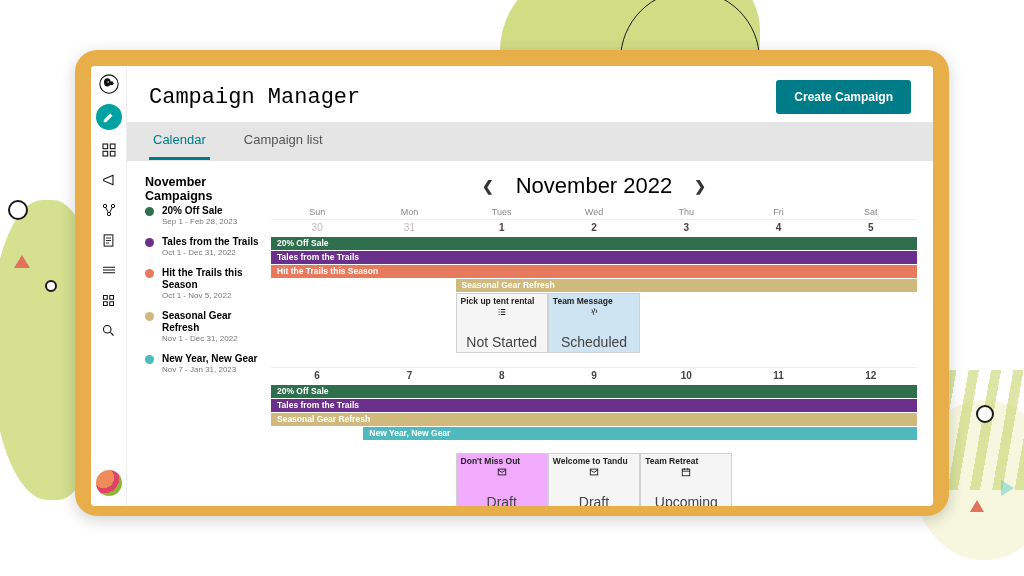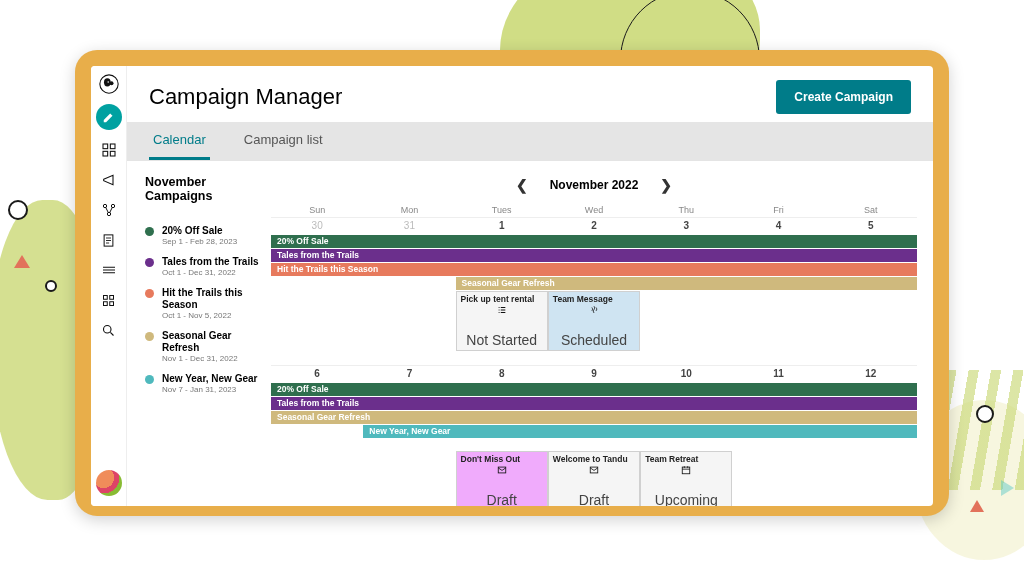--- a/index.html
+++ b/index.html
@@ -54,38 +54,38 @@
   .rail-item.active { width:26px; height:26px; border-radius:50%; background:#00a1a1; color:#fff;}
   .rail .logo svg{ width:22px; height:22px; }
   .avatar { width:26px;height:26px;border-radius:50%;
     background: radial-gradient(circle at 30% 30%, #f08c5a 0 40%, #d46 40% 60%, #8b3 60% 100%);
     margin-top:auto; margin-bottom:10px;}
 
   
   .main { flex:1; display:flex; flex-direction:column; }
   .header { display:flex; align-items:center; justify-content:space-between;
     padding:14px 22px 8px 22px; }
-  .page-title { font-family: Liberation Sans, sans-serif; font-size:22px; font-weight:500; }
+  .page-title { font-family: Liberation Mono, monospace; font-size:22px; font-weight:500; }
   .primary-btn { background:#007c89; color:#fff; font-weight:600; font-size:12px;
     border:none; padding:10px 18px; border-radius:3px; cursor:pointer;}
   .tabs { display:flex; gap:30px; background:#e5e5e5; padding:0 22px; border-bottom:1px solid #e4e4e4;}
   .tab { padding:10px 4px; font-size:13px; color:#555; cursor:pointer; border-bottom:3px solid transparent;}
   .tab.active { color:#007c89; border-bottom-color:#007c89; font-weight:500;}
 
   .content { display:flex; flex:1; overflow:hidden;}
   .sidebar { width:140px; padding:14px 8px 0 18px; }
-  .side-title { font-size:12.5px; font-weight:700; margin-bottom:22px;}
+  .side-title { font-size:12.5px; font-weight:700; margin-bottom:2px;}
   .campaign { display:flex; gap:8px; margin-bottom:10px; align-items:flex-start;}
   .dot { width:9px; height:9px; border-radius:50%; margin-top:2px; flex-shrink:0;}
   .camp-name { font-size:10px; font-weight:700; line-height:1.2;}
   .camp-dates { font-size:8px; color:#777;}
 
   .calendar-area { flex:1; padding:12px 16px 0 4px; overflow:hidden;}
   .cal-head { display:flex; align-items:center; justify-content:center; gap:18px; margin-bottom:8px;}
-  .cal-title { font-size:12px; font-weight:700;}
+  .cal-title { font-size:22px; font-weight:400;}
   .chev { font-size:14px; font-weight:700; cursor:pointer; color:#333; padding:4px;}
   .weekdays { display:grid; grid-template-columns:repeat(7,1fr); font-size:9px; color:#888; text-align:center; margin-bottom:2px;}
   .daterow { display:grid; grid-template-columns:repeat(7,1fr); }
   .daycell { height:18px; font-size:10px; color:#444; text-align:center; font-weight:700; padding-top:2px;
     border-top:1px solid #eee;}
   .daycell.other { color:#bbb; font-weight:400;}
   .bar { height:13px; font-size:8.5px; color:#fff; padding:1px 6px; font-weight:600;
      border-radius:0; margin-bottom:1px; white-space:nowrap; overflow:hidden;}
   .barrow { display:grid; grid-template-columns:repeat(7,1fr);}
   .task { border:1px solid #d0d0d0; background:#fafafa; font-size:8.5px; padding:2px 4px;

